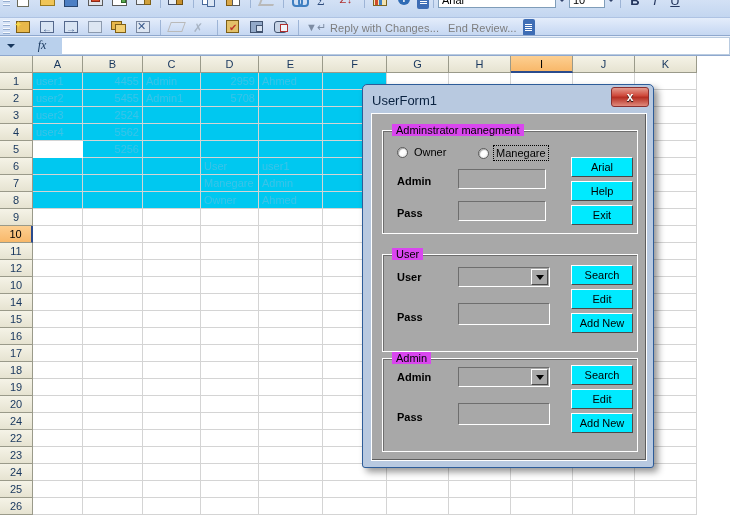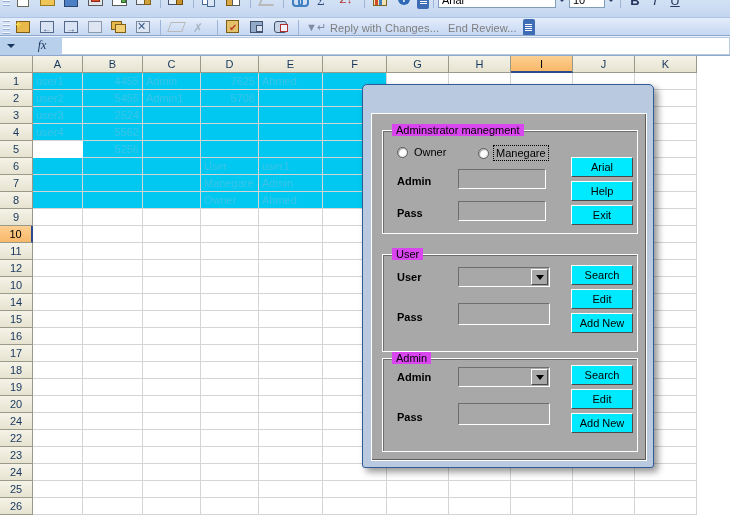--- a/index.html
+++ b/index.html
@@ -310,21 +310,21 @@
       <div class="rh">23</div>
       <div class="rh">24</div>
       <div class="rh">25</div>
       <div class="rh">26</div>
     </div>
   <div id="cells">
       <div class="crow">
         <div class="cell selbg" style="width: 50px;">user1</div>
         <div class="cell selbg num" style="width: 60px;">4455</div>
         <div class="cell selbg" style="width: 58px;">Admin</div>
-        <div class="cell selbg num" style="width: 58px;">7625</div>
+        <div class="cell selbg num" style="width: 58px;">2959</div>
         <div class="cell selbg" style="width: 64px;">Ahmed</div>
         <div class="cell selbg" style="width: 64px;"></div>
         <div class="cell" style="width: 62px;"></div>
         <div class="cell" style="width: 62px;"></div>
         <div class="cell" style="width: 62px;"></div>
         <div class="cell" style="width: 62px;"></div>
         <div class="cell" style="width: 62px;"></div>
       </div>
       <div class="crow">
         <div class="cell selbg" style="width: 50px;">user2</div>
@@ -648,20 +648,24 @@
         <div class="cell" style="width: 62px;"></div>
         <div class="cell" style="width: 62px;"></div>
         <div class="cell" style="width: 62px;"></div>
         <div class="cell" style="width: 62px;"></div>
         <div class="cell" style="width: 62px;"></div>
       </div>
     </div>
 </div>
 
 <div id="dialog">
+  <div id="titlebar">
+    <span id="title">UserForm1</span>
+    <div id="closebtn">x</div>
+  </div>
   <div id="formbody">
 
     <div class="group" style="left:10px;top:16px;width:256px;height:104px;">
       <span class="glabel">Adminstrator manegment</span>
 
       <div class="radio" style="left:14px;top:14px;">
         <span class="dot"></span>
         <span class="rlab">Owner</span>
       </div>
       <div class="radio focus" style="left:95px;top:14px;">

